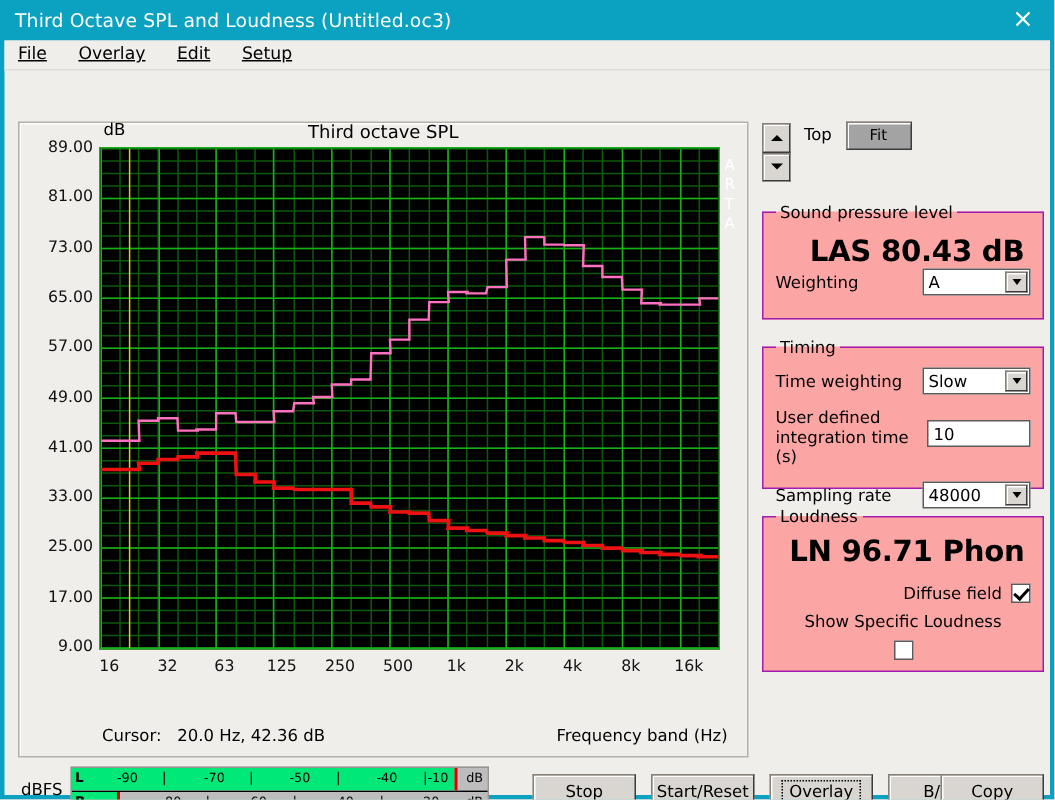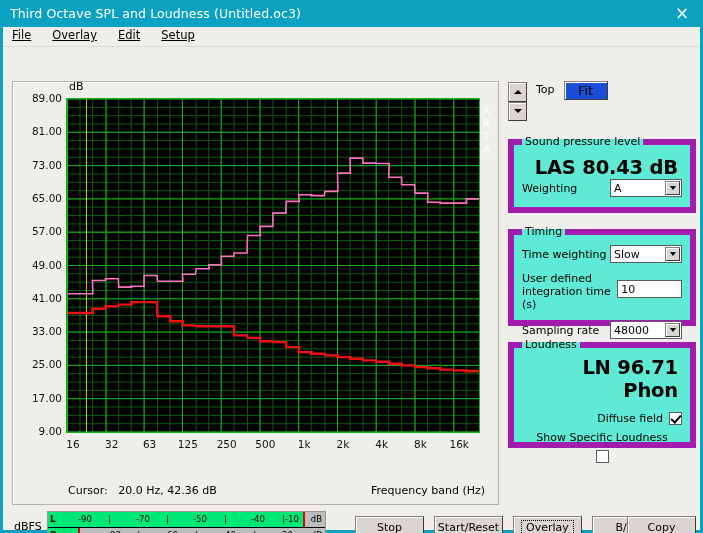--- a/index.html
+++ b/index.html
@@ -95,30 +95,30 @@
     box-shadow: inset 1px 1px 0 #ffffff;
     display:flex; align-items:center; justify-content:center;
     cursor:pointer;
   }
   .tri-up { width:0;height:0;border-left:4px solid transparent;border-right:4px solid transparent;border-bottom:4px solid #000; }
   .tri-dn { width:0;height:0;border-left:4px solid transparent;border-right:4px solid transparent;border-top:4px solid #000; }
   .spin-label { font-size:11px; margin:2px 0 0 9px; }
   .sm-btn {
     width:44px; height:19px; margin-left:9px;
     border:1px solid #868079; border-right-color:#3c3c3c; border-bottom-color:#3c3c3c;
-    background:#1d4ed8; box-shadow: inset 1px 1px 0 #ffffff;
-    font-family:"DejaVu Sans", sans-serif; font-size:13px;
+    background:#a3a3a3; box-shadow: inset 1px 1px 0 #ffffff;
+    font-family:"DejaVu Sans", sans-serif; font-size:10px;
     cursor:pointer;
   }
   .spin-group { display:flex; }
   .spin-col { display:flex; flex-direction:row; }
 
   fieldset.grp {
-    border:6px solid #a21caf; margin:0; padding:4px 8px 8px 8px;
-    background:#5eead4;
+    border:1px solid #a21caf; margin:0; padding:4px 8px 8px 8px;
+    background:#fca5a5;
   }
   fieldset.grp > legend { font-size:11px; padding:0 3px; }
 
   .big-val {
     font-family:"DejaVu Sans", sans-serif;
     font-weight:bold; font-size:19.5px; text-align:right;
     letter-spacing:-.2px; color:#000;
   }
   .row { display:flex; align-items:center; }
   .row-lbl { font-size:11px; color:#000; }
@@ -195,20 +195,21 @@
     <div id="menubar">
       <div class="menu-item"><u>File</u></div>
       <div class="menu-item"><u>Overlay</u></div>
       <div class="menu-item"><u>Edit</u></div>
       <div class="menu-item"><u>Setup</u></div>
     </div>
 
     <div id="body-area">
 
       <div id="chart-panel">
+        <div id="plot-title">Third octave SPL</div>
         <div id="db-unit">dB</div>
         <div id="plot">
           <svg id="plot-svg" width="412" height="333" viewBox="0 0 412 333">
               <line x1="0.5" y1="0" x2="0.5" y2="333" stroke="#0d5a0d" stroke-width="1"></line>
               <line x1="13.0" y1="0" x2="13.0" y2="333" stroke="#0d5a0d" stroke-width="1"></line>
               <line x1="25.4" y1="0" x2="25.4" y2="333" stroke="#0d5a0d" stroke-width="1"></line>
               <line x1="38.4" y1="0" x2="38.4" y2="333" stroke="#0d5a0d" stroke-width="1"></line>
               <line x1="51.7" y1="0" x2="51.7" y2="333" stroke="#0d5a0d" stroke-width="1"></line>
               <line x1="64.2" y1="0" x2="64.2" y2="333" stroke="#0d5a0d" stroke-width="1"></line>
               <line x1="77.1" y1="0" x2="77.1" y2="333" stroke="#0d5a0d" stroke-width="1"></line>

